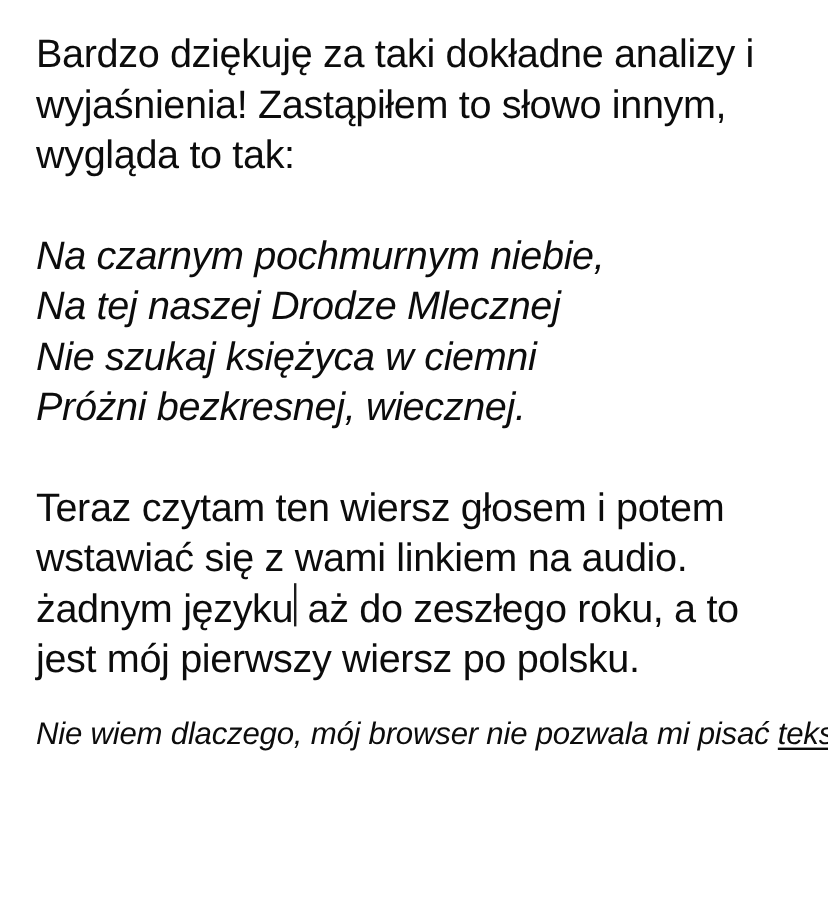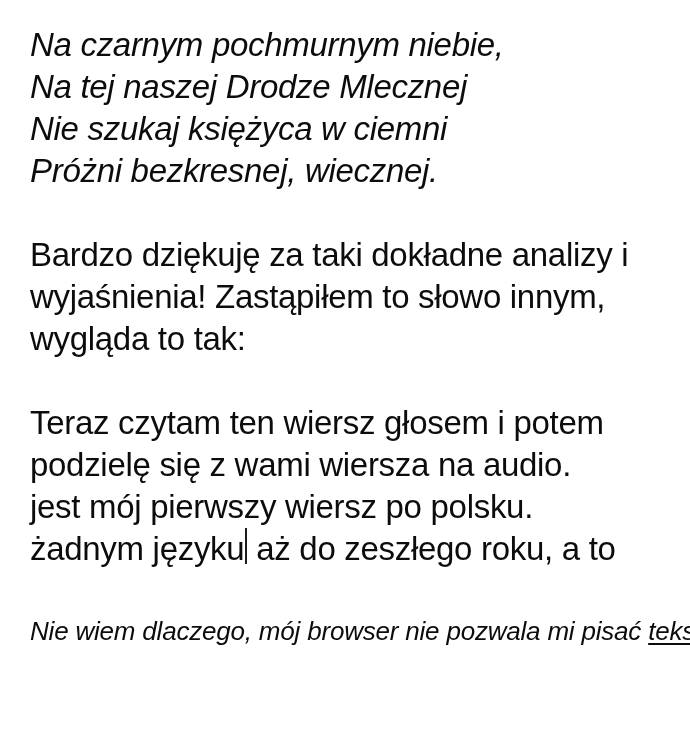--- a/index.html
+++ b/index.html
@@ -26,21 +26,21 @@
   }
   .para.main-size {
     font-size: 33px;
     line-height: 42px;
     letter-spacing: -0.3px;
   }
   .poem {
     font-style: italic;
   }
   .outro {
-    margin-bottom: 48px;
+    margin-bottom: 28px;
   }
   .line {
     white-space: nowrap;
   }
   .caret {
     display: inline-block;
     width: 2px;
     height: 36px;
     background: #1c1c1c;
     vertical-align: -4px;
@@ -57,37 +57,37 @@
     text-decoration: underline;
     text-decoration-thickness: 2px;
     text-underline-offset: 3px;
   }
 </style>
 </head>
 <body>
 
 <div class="page">
 
+  <div class="para main-size">
+    <div class="line">Bardzo dziękuję za taki dokładne analizy i</div>
+    <div class="line">wyjaśnienia! Zastąpiłem to słowo innym,</div>
+    <div class="line">wygląda to tak:</div>
+  </div>
+
   <div class="para main-size poem">
     <div class="line">Na czarnym pochmurnym niebie,</div>
     <div class="line">Na tej naszej Drodze Mlecznej</div>
     <div class="line">Nie szukaj księżyca w ciemni</div>
     <div class="line">Próżni bezkresnej, wiecznej.</div>
   </div>
 
-  <div class="para main-size">
-    <div class="line">Bardzo dziękuję za taki dokładne analizy i</div>
-    <div class="line">wyjaśnienia! Zastąpiłem to słowo innym,</div>
-    <div class="line">wygląda to tak:</div>
-  </div>
-
   <div class="para main-size outro">
     <div class="line">Teraz czytam ten wiersz głosem i potem</div>
-    <div class="line">podzielę się z wami wiersza na audio.</div>
+    <div class="line">wstawiać się z wami linkiem na audio.</div>
+    <div class="line"><span>żadnym języku</span><span class="caret"></span><span> aż do zeszłego roku, a to</span></div>
     <div class="line">jest mój pierwszy wiersz po polsku.</div>
-    <div class="line"><span>żadnym języku</span><span class="caret"></span><span> aż do zeszłego roku, a to</span></div>
   </div>
 
   <div class="para footnote">
     <div class="line"><span>Nie wiem dlaczego, mój browser nie pozwala mi pisać </span><span class="underlined">tekstem</span><span> na</span></div>
   </div>
 
 </div>
 
 </body></html>

